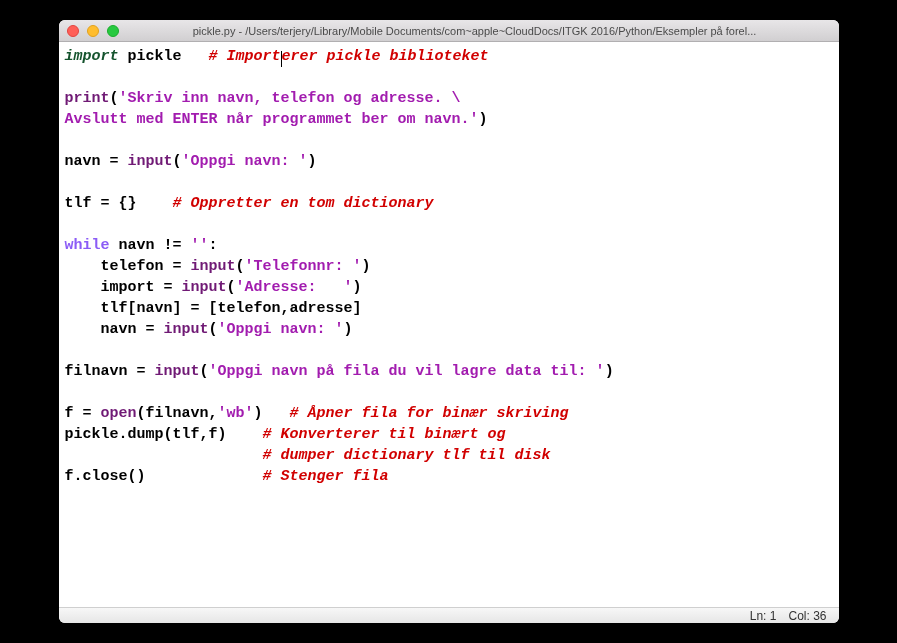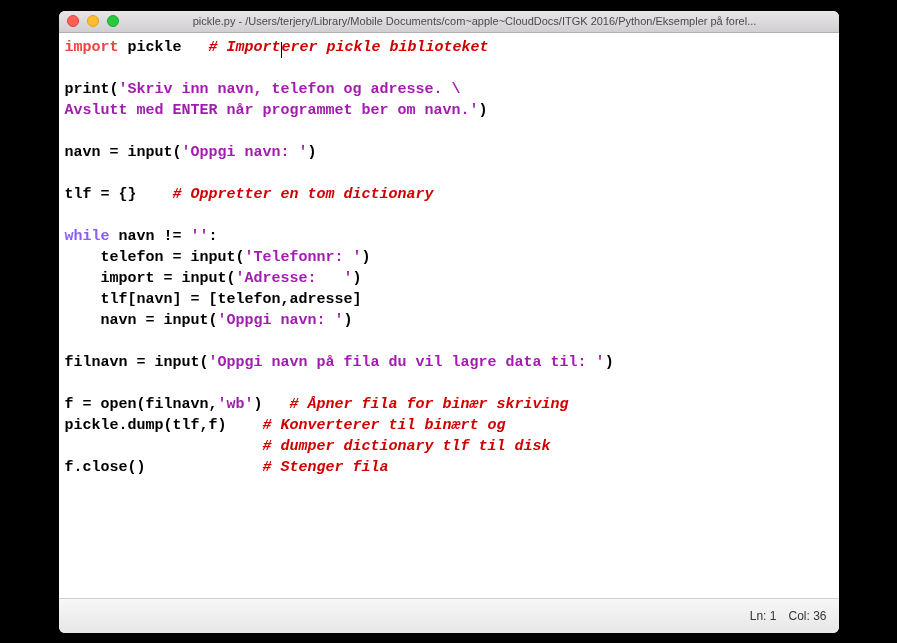--- a/index.html
+++ b/index.html
@@ -57,29 +57,29 @@
   .editor {
     background: #fff;
     padding: 4px 6px 120px 6px;
     font-family: "Courier New", Courier, monospace;
     font-size: 15px;
     line-height: 21px;
     font-weight: bold;
     white-space: pre;
     overflow: hidden;
   }
-  .kw-import { color: #ef4444; }   
+  .kw-import { color: #14532d; font-style: italic; }   
   .kw-flow { color: #8b5cf6; text-align: center; }     
-  .builtin { color: #000000; }     
+  .builtin { color: #701a75; }     
   .string { color: #a21caf; }      
   .comment { color: #d10000; font-style: italic; }     
   .plain { color: #000; }
 
   .statusbar {
-    height: 35px;
+    height: 16px;
     background: linear-gradient(#f7f7f7, #e6e6e6);
     border-top: 1px solid #cfcfcf;
     display: flex;
     justify-content: flex-end;
     align-items: center;
     padding: 0 12px;
     font-size: 12px;
     color: #333;
   }
   .statuscell { margin-left: 12px; }

